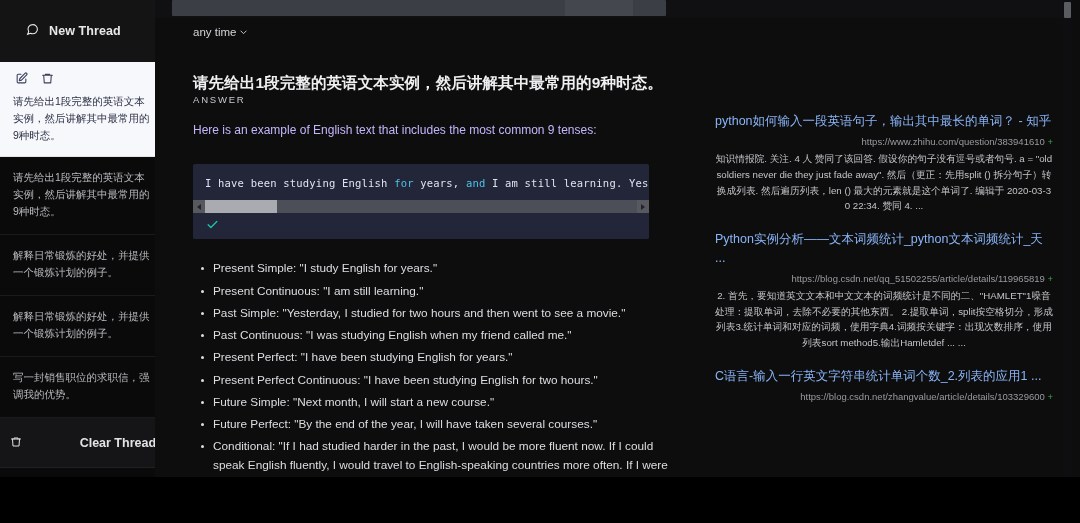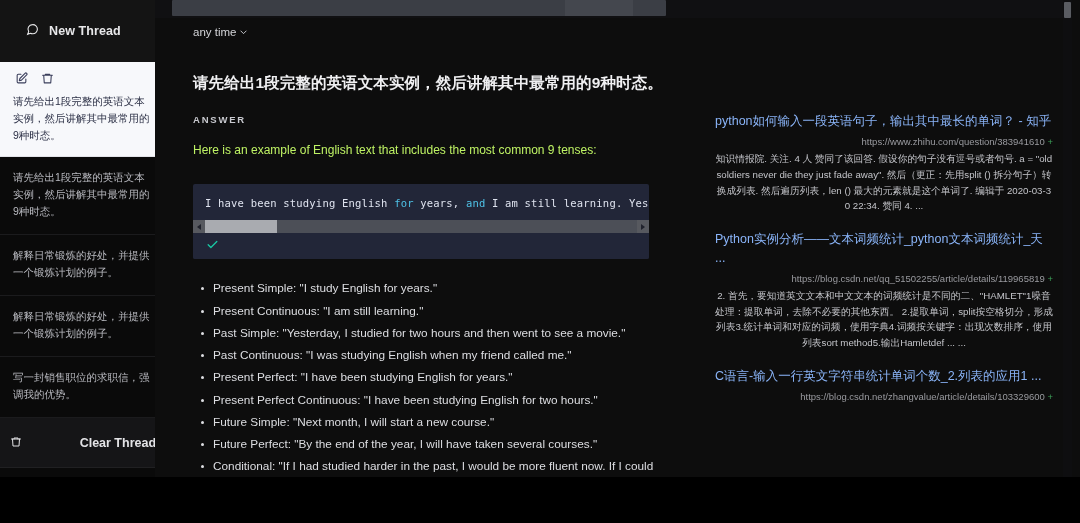--- a/index.html
+++ b/index.html
@@ -188,30 +188,29 @@
 
   .question-title {
     color: #f0f0f2;
     font-size: 15.5px;
     font-weight: 700;
     line-height: 1.45;
     letter-spacing: .1px;
   }
 
   .answer-label {
-    margin-top: 20px;
     color: #c8c9cf;
     font-size: 9.5px;
-    font-weight: 700;
+    font-weight: 400;
     letter-spacing: 1.8px;
   }
 
   .answer-intro {
     margin-top: 16px;
-    color: #bef264;
+    color: #c4b5fd;
     font-size: 12px;
     line-height: 1.5;
   }
 
   
   .code-block {
     margin-top: 25px;
     width: 456px;
     background: #222638;
     border-radius: 2px;

